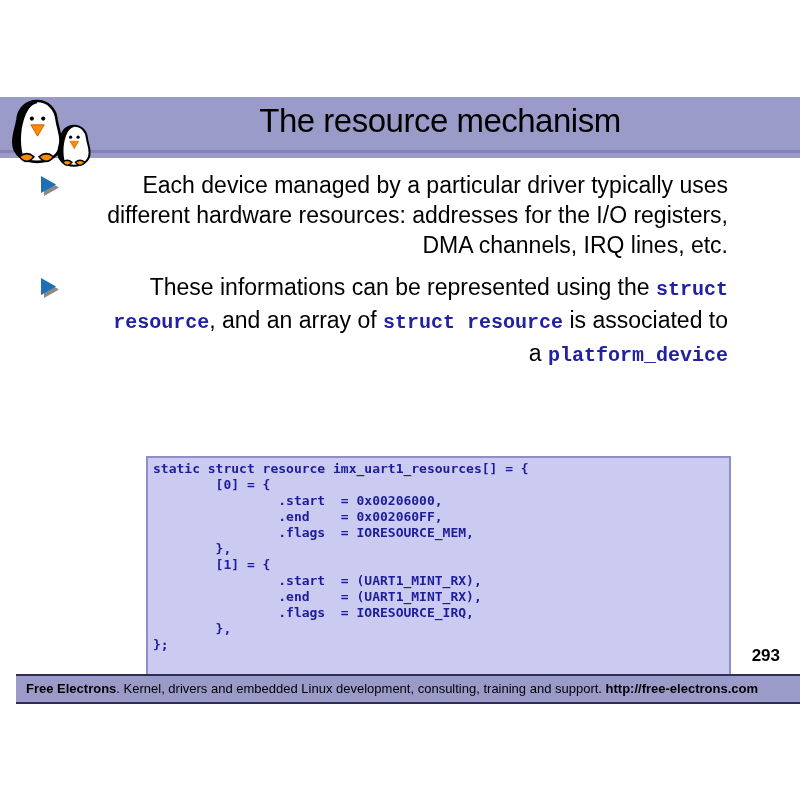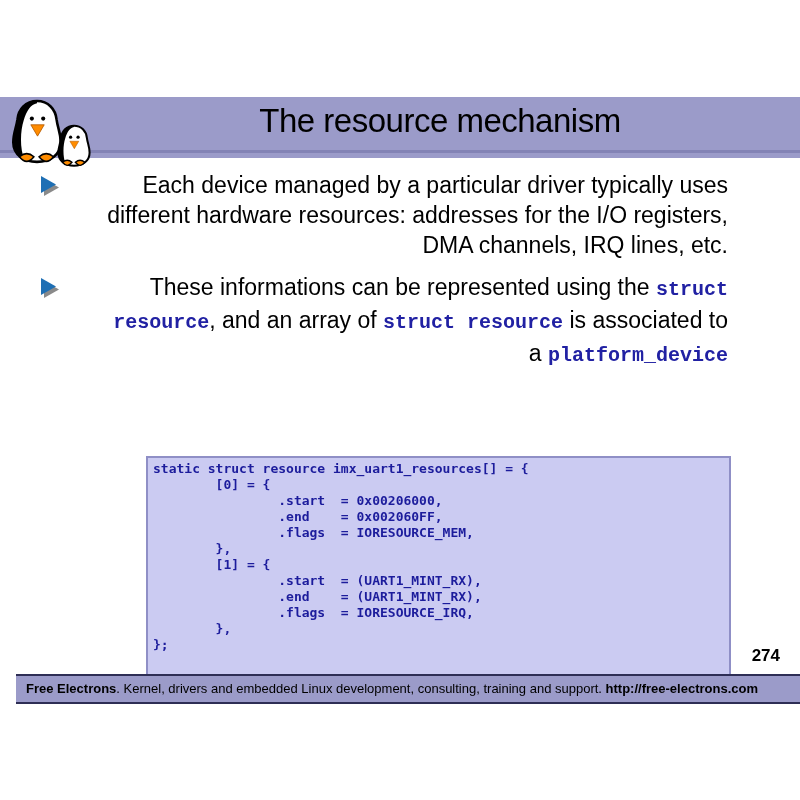--- a/index.html
+++ b/index.html
@@ -85,17 +85,17 @@
                 .end    = 0x002060FF,
                 .flags  = IORESOURCE_MEM,
         },
         [1] = {
                 .start  = (UART1_MINT_RX),
                 .end    = (UART1_MINT_RX),
                 .flags  = IORESOURCE_IRQ,
         },
 };</pre>
 
-  <div class="page-number">274</div>
+  <div class="page-number">293</div>
 
   <div class="footer-bar"><span class="b">Free Electrons</span><span>. Kernel, drivers and embedded Linux development, consulting, training and support. </span><span class="b">http://free-electrons.com</span></div>
 
 </div>
 
 </body></html>

